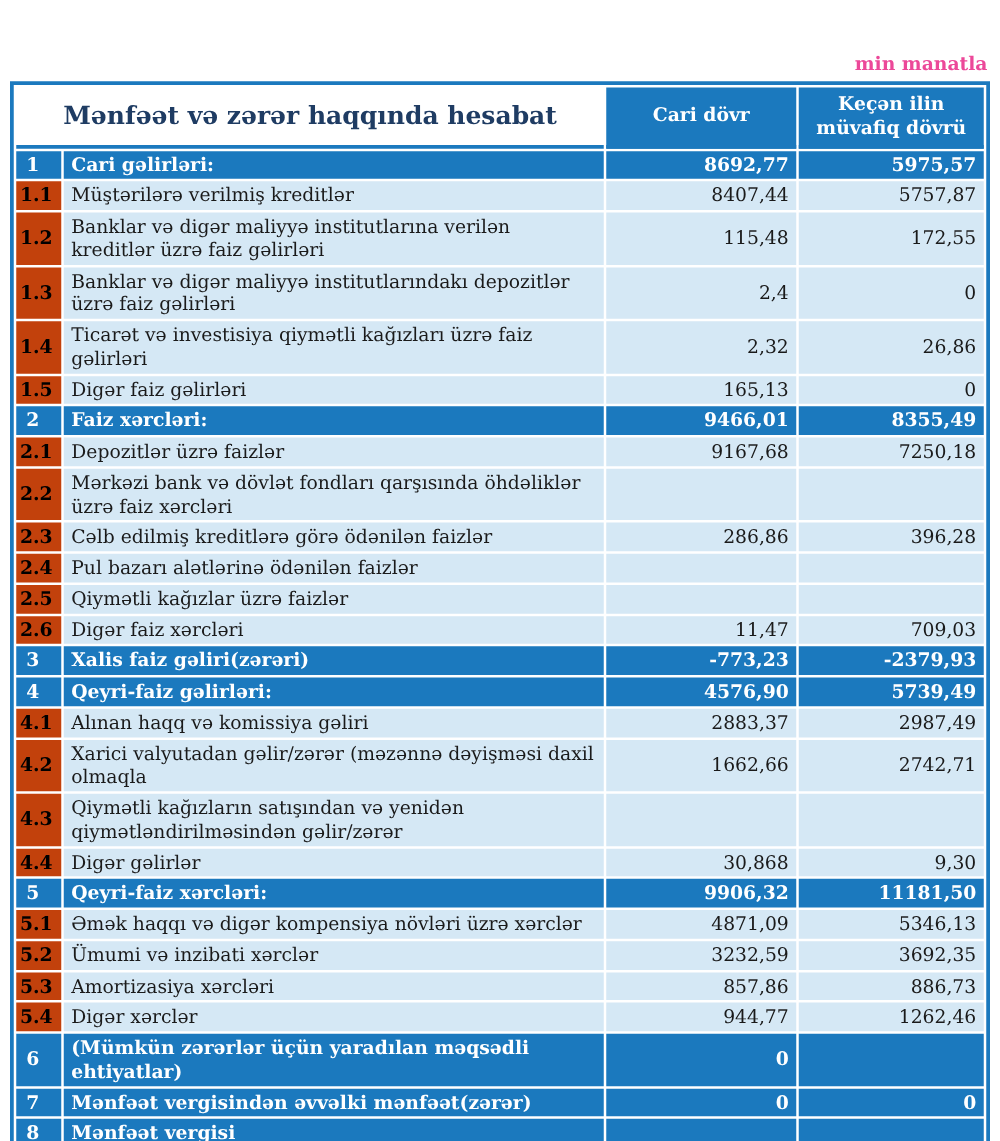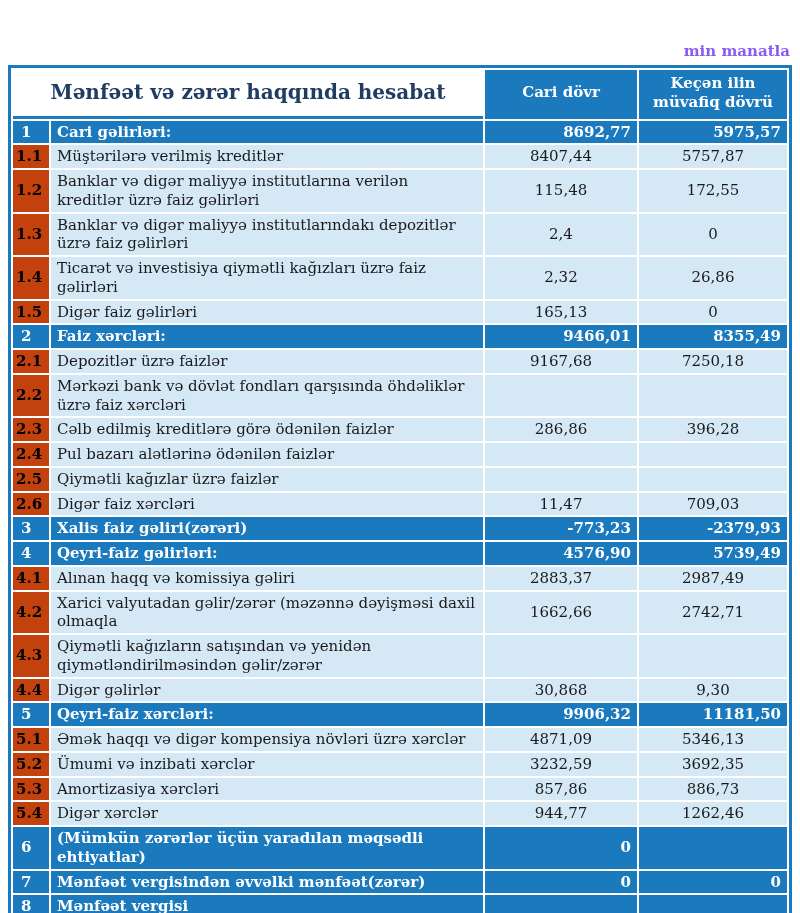--- a/index.html
+++ b/index.html
@@ -16,21 +16,21 @@
     color: #000;
   }
   .page { width: 800px; height: 913px; padding: 0 8px; overflow: hidden; }
   .note {
     margin-top: 42px;
     margin-bottom: 5px;
     padding-right: 2px;
     text-align: right;
     font-weight: bold;
     font-size: 15px;
-    color: #8b5cf6;
+    color: #ec4899;
   }
   table.report {
     width: 100%;
     border-collapse: separate;
     border-spacing: 2px;
     border: 3px solid var(--blue);
     background: #ffffff;
     table-layout: fixed;
   }
   th, td { font-size: 15px; line-height: 1.25; vertical-align: middle; overflow: hidden; }
@@ -45,21 +45,21 @@
   th.colhead {
     background: var(--blue);
     color: #ffffff;
     font-weight: bold;
     text-align: center;
     font-size: 15px;
   }
   tbody td { padding: 2px 6px; }
   tr.item td.num   { background: #c2410c; font-weight: bold; color: #000; padding-left: 3px; padding-right: 2px; }
   tr.item td.label { background: var(--light); color: var(--text-color); text-align: left; }
-  tr.item td.val   { background: var(--light); color: var(--text-color); text-align: center; }
+  tr.item td.val   { background: var(--light); color: var(--text-color); text-align: right; }
   tr.section td        { background: var(--blue); color: #ffffff; font-weight: bold; }
   tr.section td.num    { padding-left: 8px; }
   tr.section td.label  { text-align: left; }
   tr.section td.val    { text-align: right; }
 </style>
 </head>
 <body>
 
 <div class="page">
 

